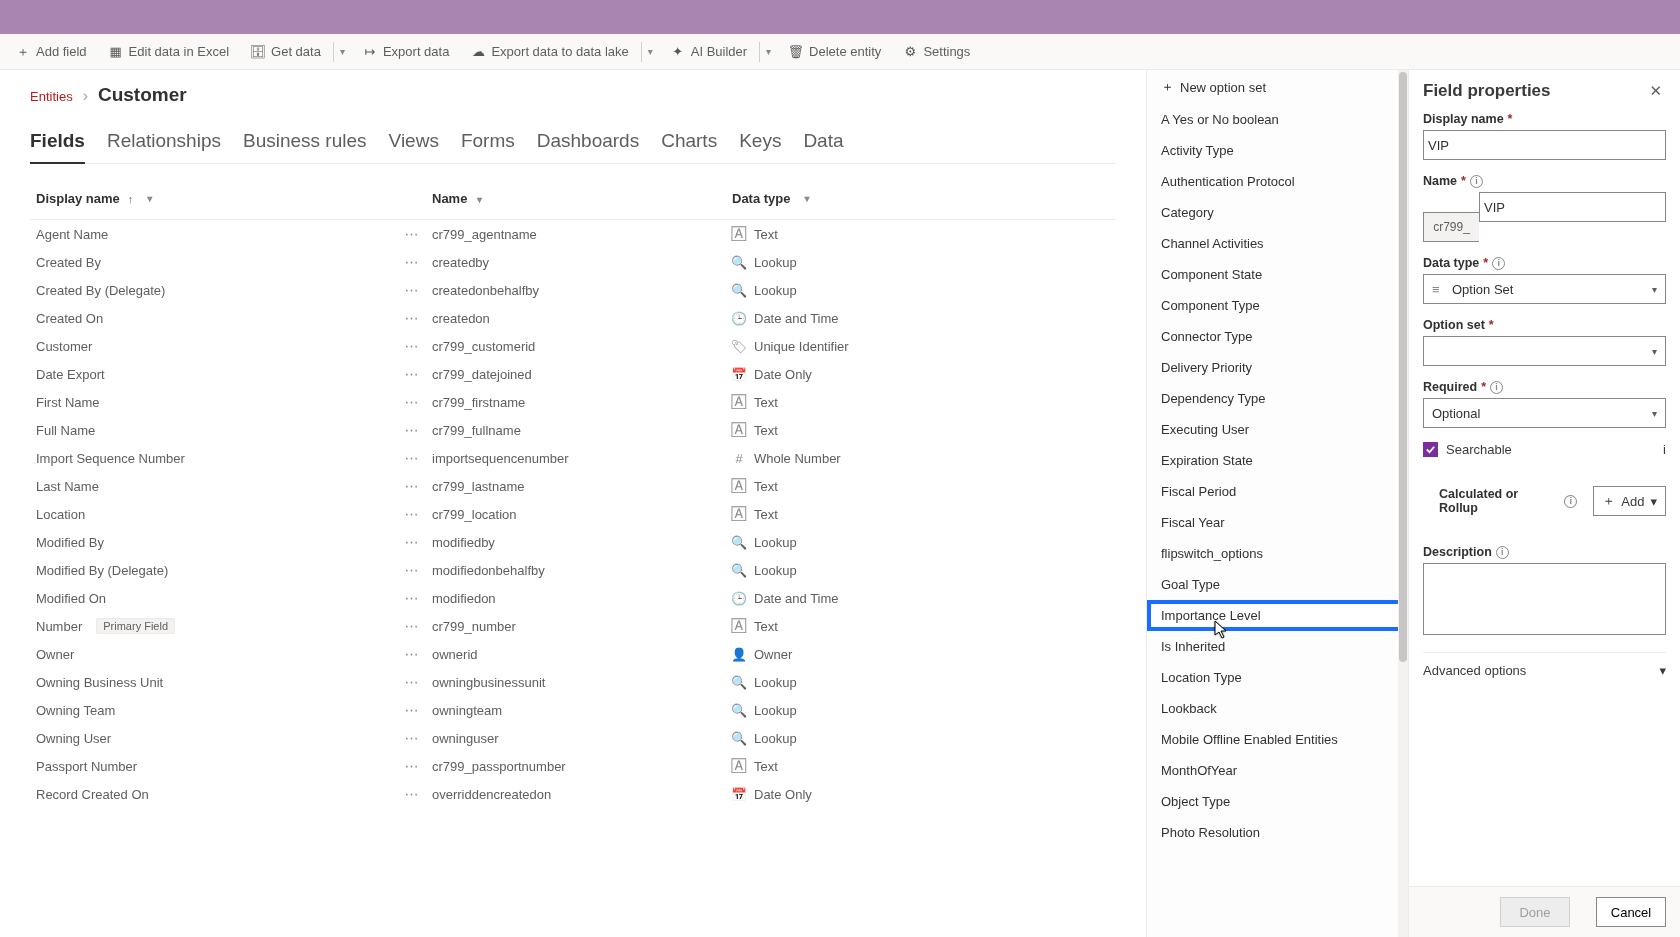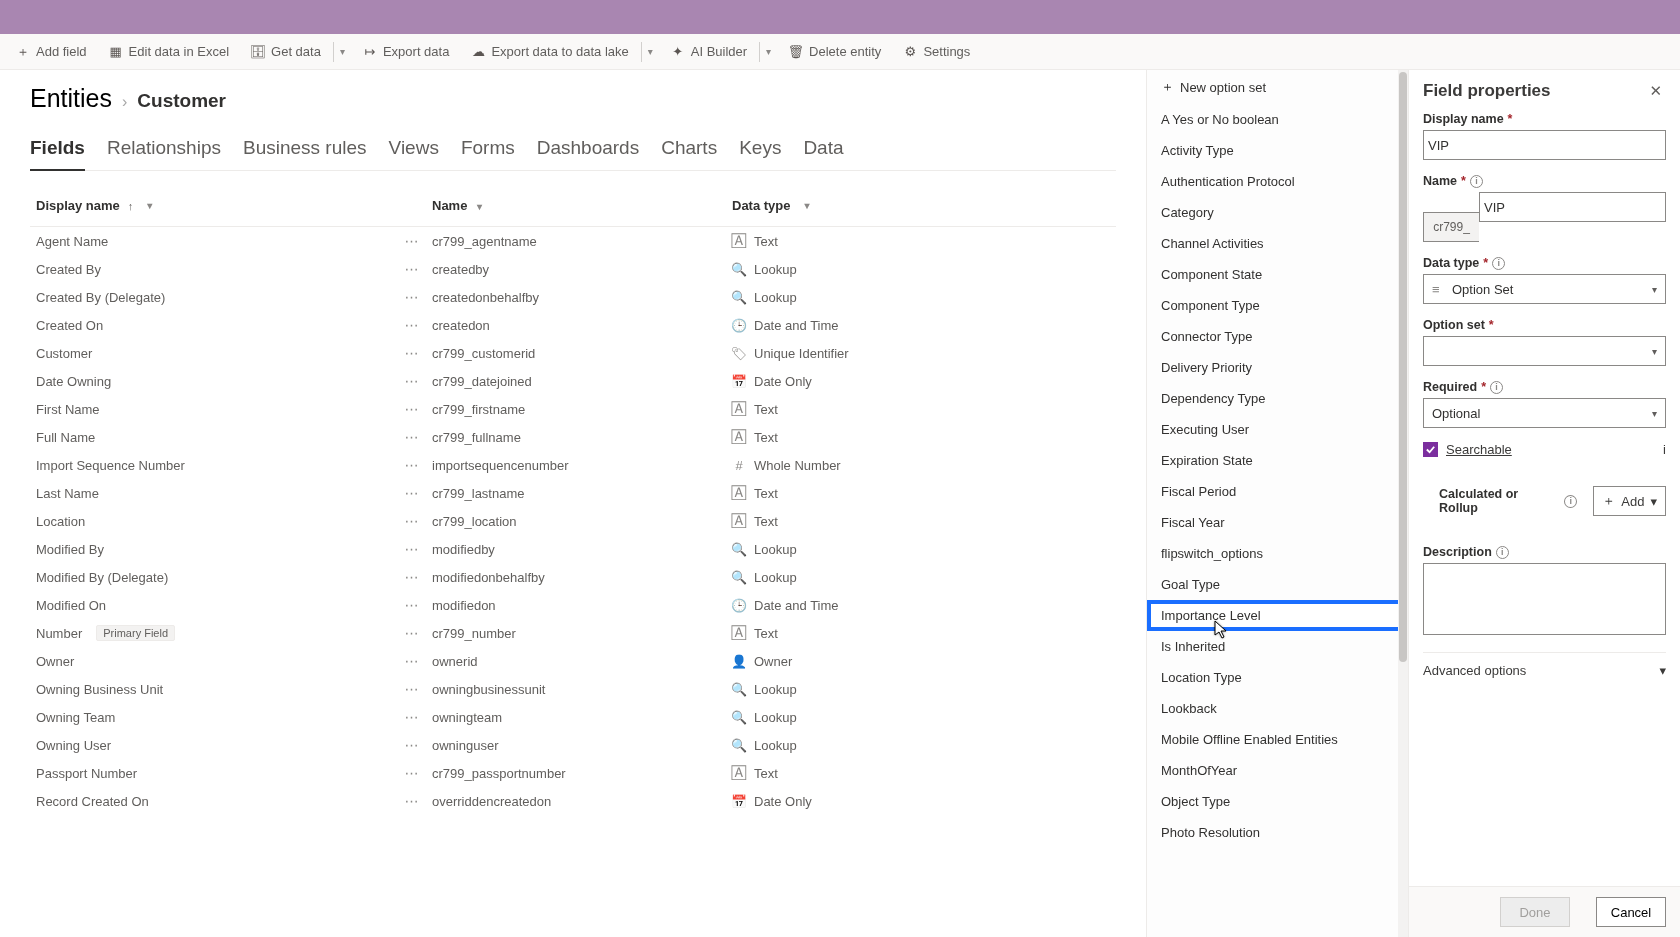--- a/index.html
+++ b/index.html
@@ -71,22 +71,22 @@
     overflow: hidden;
     padding: 14px 30px 0 30px;
   }
   .breadcrumb {
     display: flex;
     align-items: baseline;
     gap: 10px;
     margin-bottom: 4px;
   }
   .breadcrumb .root {
-    font-size: 25px;
-    color: #000000;
+    font-size: 13px;
+    color: #b91c1c;
   }
   .breadcrumb .sep { color: #a8a8a8; font-size: 16px; }
   .breadcrumb .leaf { font-size: 19px; font-weight: 600; color: #323130; }
   .tabs {
     display: flex;
     gap: 22px;
     margin-top: 18px;
     border-bottom: 1px solid var(--border);
   }
   .tab {
@@ -208,21 +208,21 @@
     padding:0 8px;
     cursor:pointer;
     font-size:13px;
     color:#323130;
   }
   .select-like .sel-icn { width:14px; display:inline-flex; align-items:center; color:#8a8886; margin-right:6px;}
   .select-like .left { display:flex; align-items:center; }
   .select-like .drop { font-size:10px; color:#605e5c;}
   .open-focus { border-color:#8a8886; }
   .chk-row { display:flex; align-items:center; justify-content:space-between; }
-  .chk-left { display:flex; align-items:center; gap:8px;text-decoration:underline;}
+  .chk-left { display:flex; align-items:center; gap:8px;}
   .chk {
     width:15px; height:15px;
     background:#7b2e9e;
     display:inline-flex; align-items:center; justify-content:center;
     color:#fff;
   }
   .chk svg { width:11px; height:11px; }
   .rollup-row { display:flex; align-items:center; justify-content:space-between; margin-top:6px; margin-bottom:14px;}
   .rollup-btn {
     height:30px;
@@ -405,21 +405,21 @@
             </div>
             <div class="c-dots">⋯</div>
             <div class="c-name">cr799_customerid</div>
             <div class="c-type">
               <span class="dt-icn">🏷</span>
               <span>Unique Identifier</span>
             </div>
           </div>
           <div class="grow">
             <div class="c-disp">
-              <span>Date Owning</span>
+              <span>Date Export</span>
             </div>
             <div class="c-dots">⋯</div>
             <div class="c-name">cr799_datejoined</div>
             <div class="c-type">
               <span class="dt-icn">📅</span>
               <span>Date Only</span>
             </div>
           </div>
           <div class="grow">
             <div class="c-disp">

